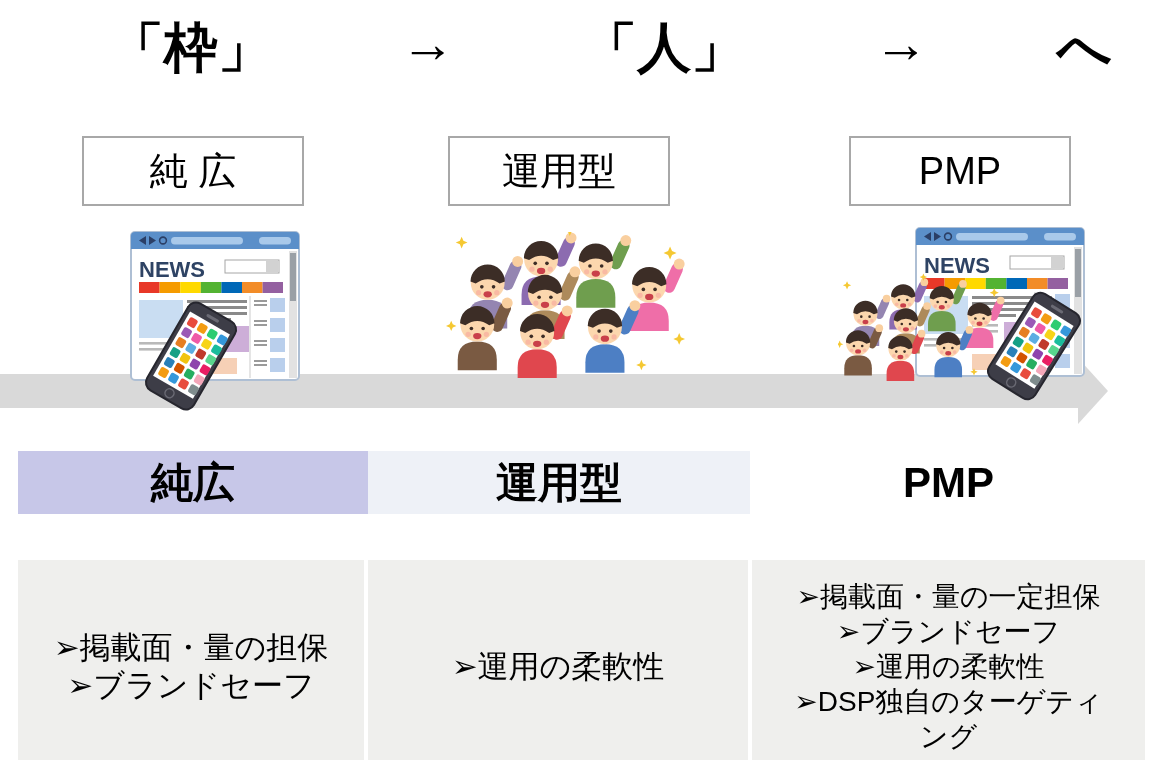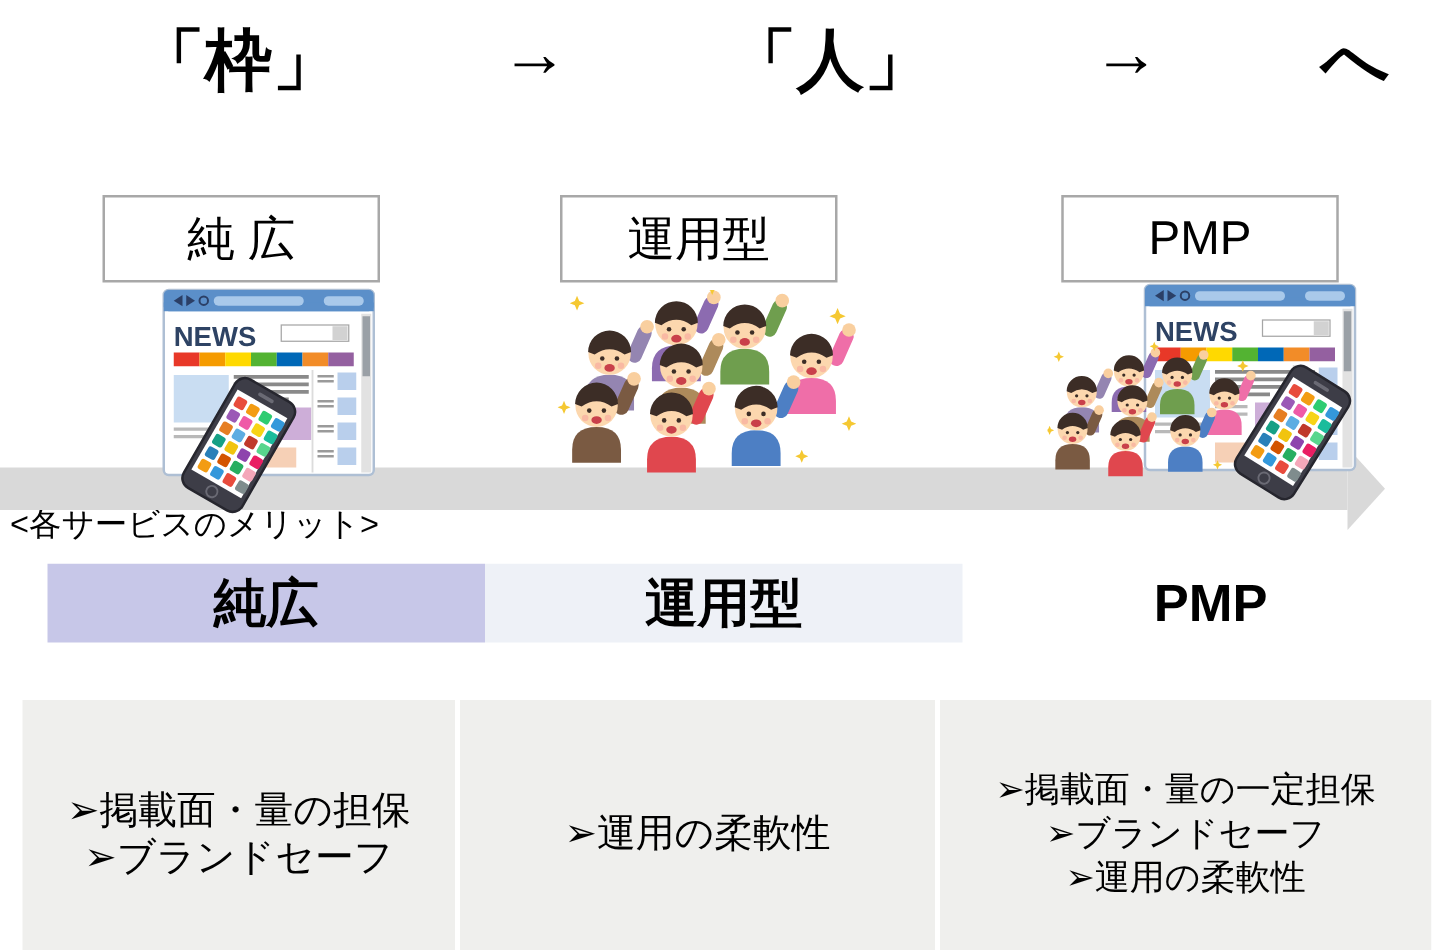--- a/index.html
+++ b/index.html
@@ -5,21 +5,21 @@
   * { margin:0; padding:0; box-sizing:border-box; }
   body { background:#fff; font-family:"Liberation Sans","DejaVu Sans",sans-serif; }
   .slide { position:relative; width:1158px; height:760px; background:#ffffff; overflow:hidden; }
 
   
   .title-row { position:absolute; left:110px; right:46px; top:12px;
     display:flex; justify-content:space-between; align-items:flex-start;
     font-size:54px; font-weight:800; color:#000; }
 
   
-  .stage-box { position:absolute; top:156px; width:222px; height:70px;
+  .stage-box { position:absolute; top:136px; width:222px; height:70px;
     background:#fff; border:2px solid #a8a8a8;
     display:flex; align-items:center; justify-content:center;
     font-size:38px; color:#000; }
   .stage-box.b1 { left:82px; }
   .stage-box.b2 { left:448px; }
   .stage-box.b3 { left:849px; }
 
   
   .timeline-band { position:absolute; left:0; top:374px; width:1078px; height:34px;
     background:#d9d9d9; z-index:1; }
@@ -33,21 +33,21 @@
   .illus.i2 { left:446px; top:232px; width:241px; height:150px; }
   .illus.i3 { left:838px; top:226px; width:248px; height:178px; }
   svg text { font-family:"Liberation Sans","DejaVu Sans",sans-serif; }
 
   
   .merits-heading { position:absolute; left:8px; top:402px; font-size:26px; color:#000; }
 
   
   .th { position:absolute; top:451px; height:63px;
     display:flex; align-items:center; justify-content:center;
-    font-size:42px; font-weight:800; color:#000;margin-left:20px; }
+    font-size:42px; font-weight:800; color:#000; }
   .td { position:absolute; top:520px; height:213px; background:#efefed;
     display:flex; flex-direction:column; justify-content:center; align-items:center;
     text-align:center; color:#000;margin-top:40px; }
   .c1 { left:18px;  width:350px; }
   .c2 { left:368px; width:382px; }
   .c3 { left:752px; width:393px; }
   .td.c1 { width:346px; }
   .td.c2 { left:368px; width:380px; }
   .td.c3 { left:752px; width:393px; }
   .td.c1, .td.c2 { font-size:31px; line-height:1.22; }
@@ -219,21 +219,20 @@
   <svg class="illus i2" viewBox="0 0 185 115">
     <use href="#crowd"></use>
   </svg>
 
   <svg class="illus i3" viewBox="0 0 248 178">
     <use href="#browser-window" x="78" y="2"></use>
     <use href="#crowd" transform="translate(-2,52) scale(0.92)"></use>
     <use href="#smartphone" transform="translate(196,120) rotate(32) translate(-27,-50)"></use>
   </svg>
 
-  <div class="merits-heading">&lt;各サービスのメリット&gt;</div>
 
   <div class="th c1" style="background: rgb(199, 199, 232);">
     <span>純広</span>
   </div>
   <div class="th c2" style="background: rgb(238, 241, 247);">
     <span>運用型</span>
   </div>
   <div class="th c3" style="background: rgb(255, 255, 255);">
     <span>PMP</span>
   </div>
@@ -242,15 +241,17 @@
       <div class="merit-line">➢掲載面・量の担保</div>
       <div class="merit-line">➢ブランドセーフ</div>
     </div>
   <div class="td c2" style="background: rgb(239, 239, 237);">
       <div class="merit-line">➢運用の柔軟性</div>
     </div>
   <div class="td c3" style="background: rgb(239, 239, 237);">
       <div class="merit-line">➢掲載面・量の一定担保</div>
       <div class="merit-line">➢ブランドセーフ</div>
       <div class="merit-line">➢運用の柔軟性</div>
+      <div class="merit-line">➢DSP独自のターゲティ
+ング</div>
     </div>
 
 </div>
 
 </body></html>

